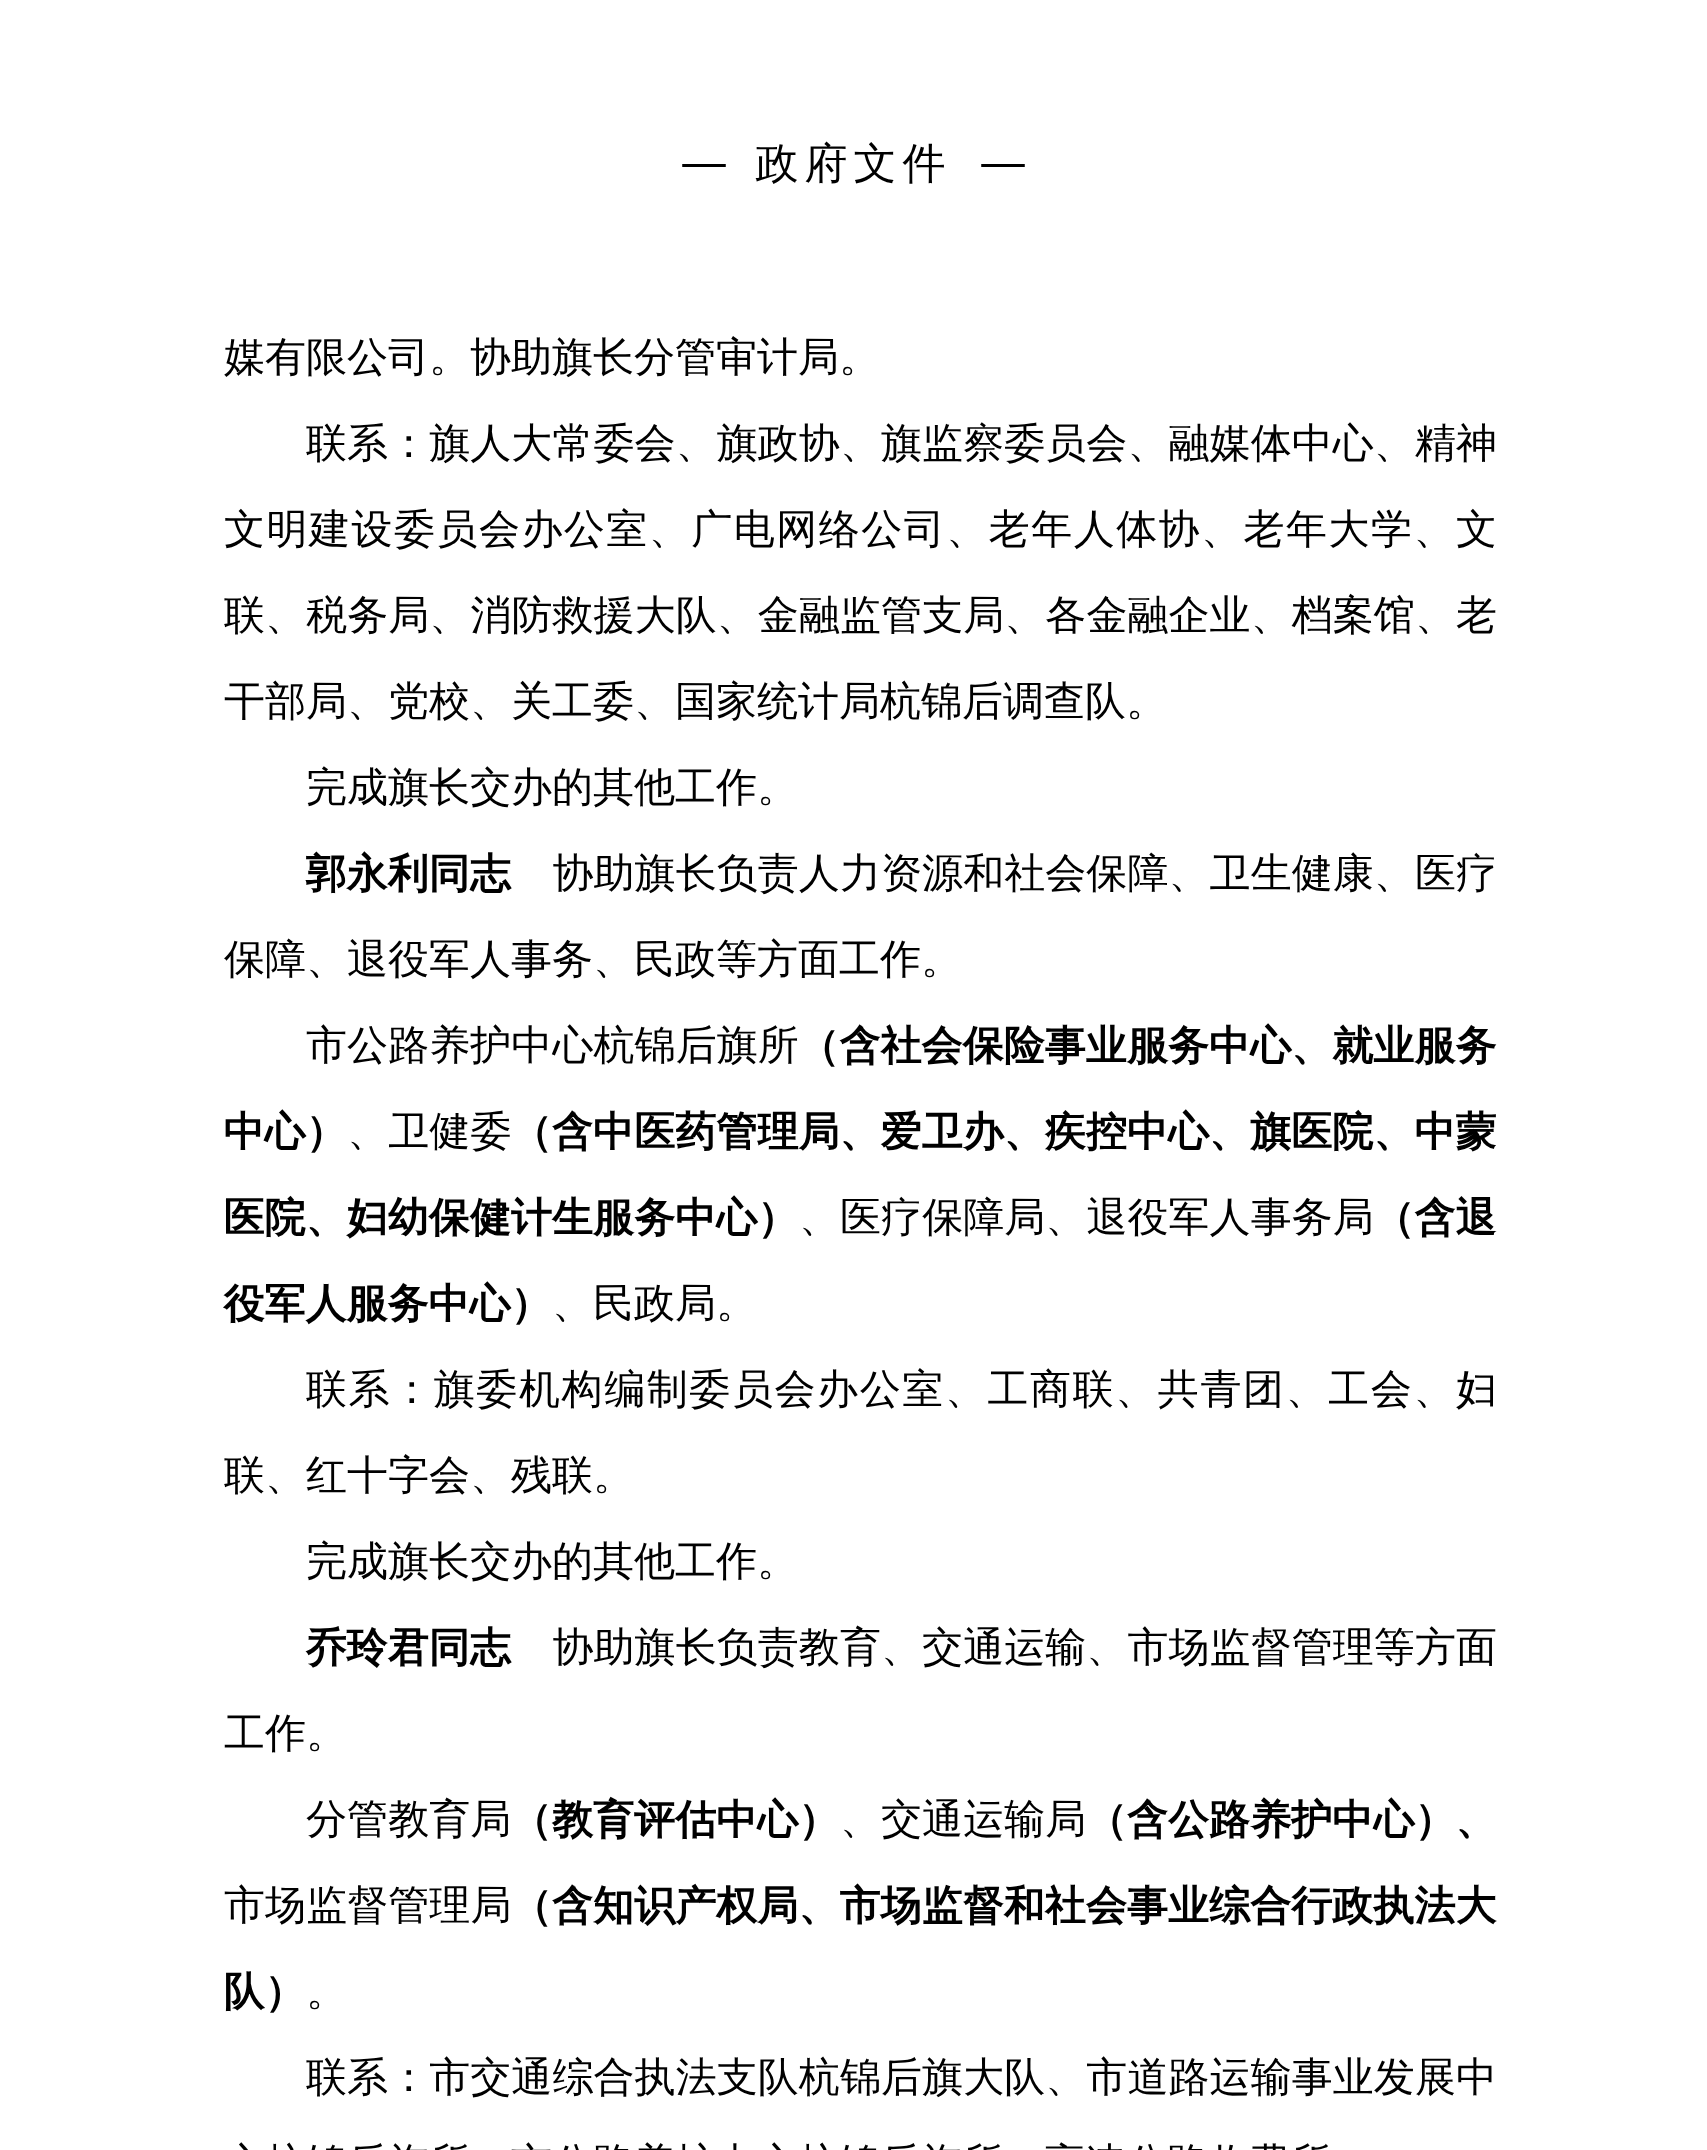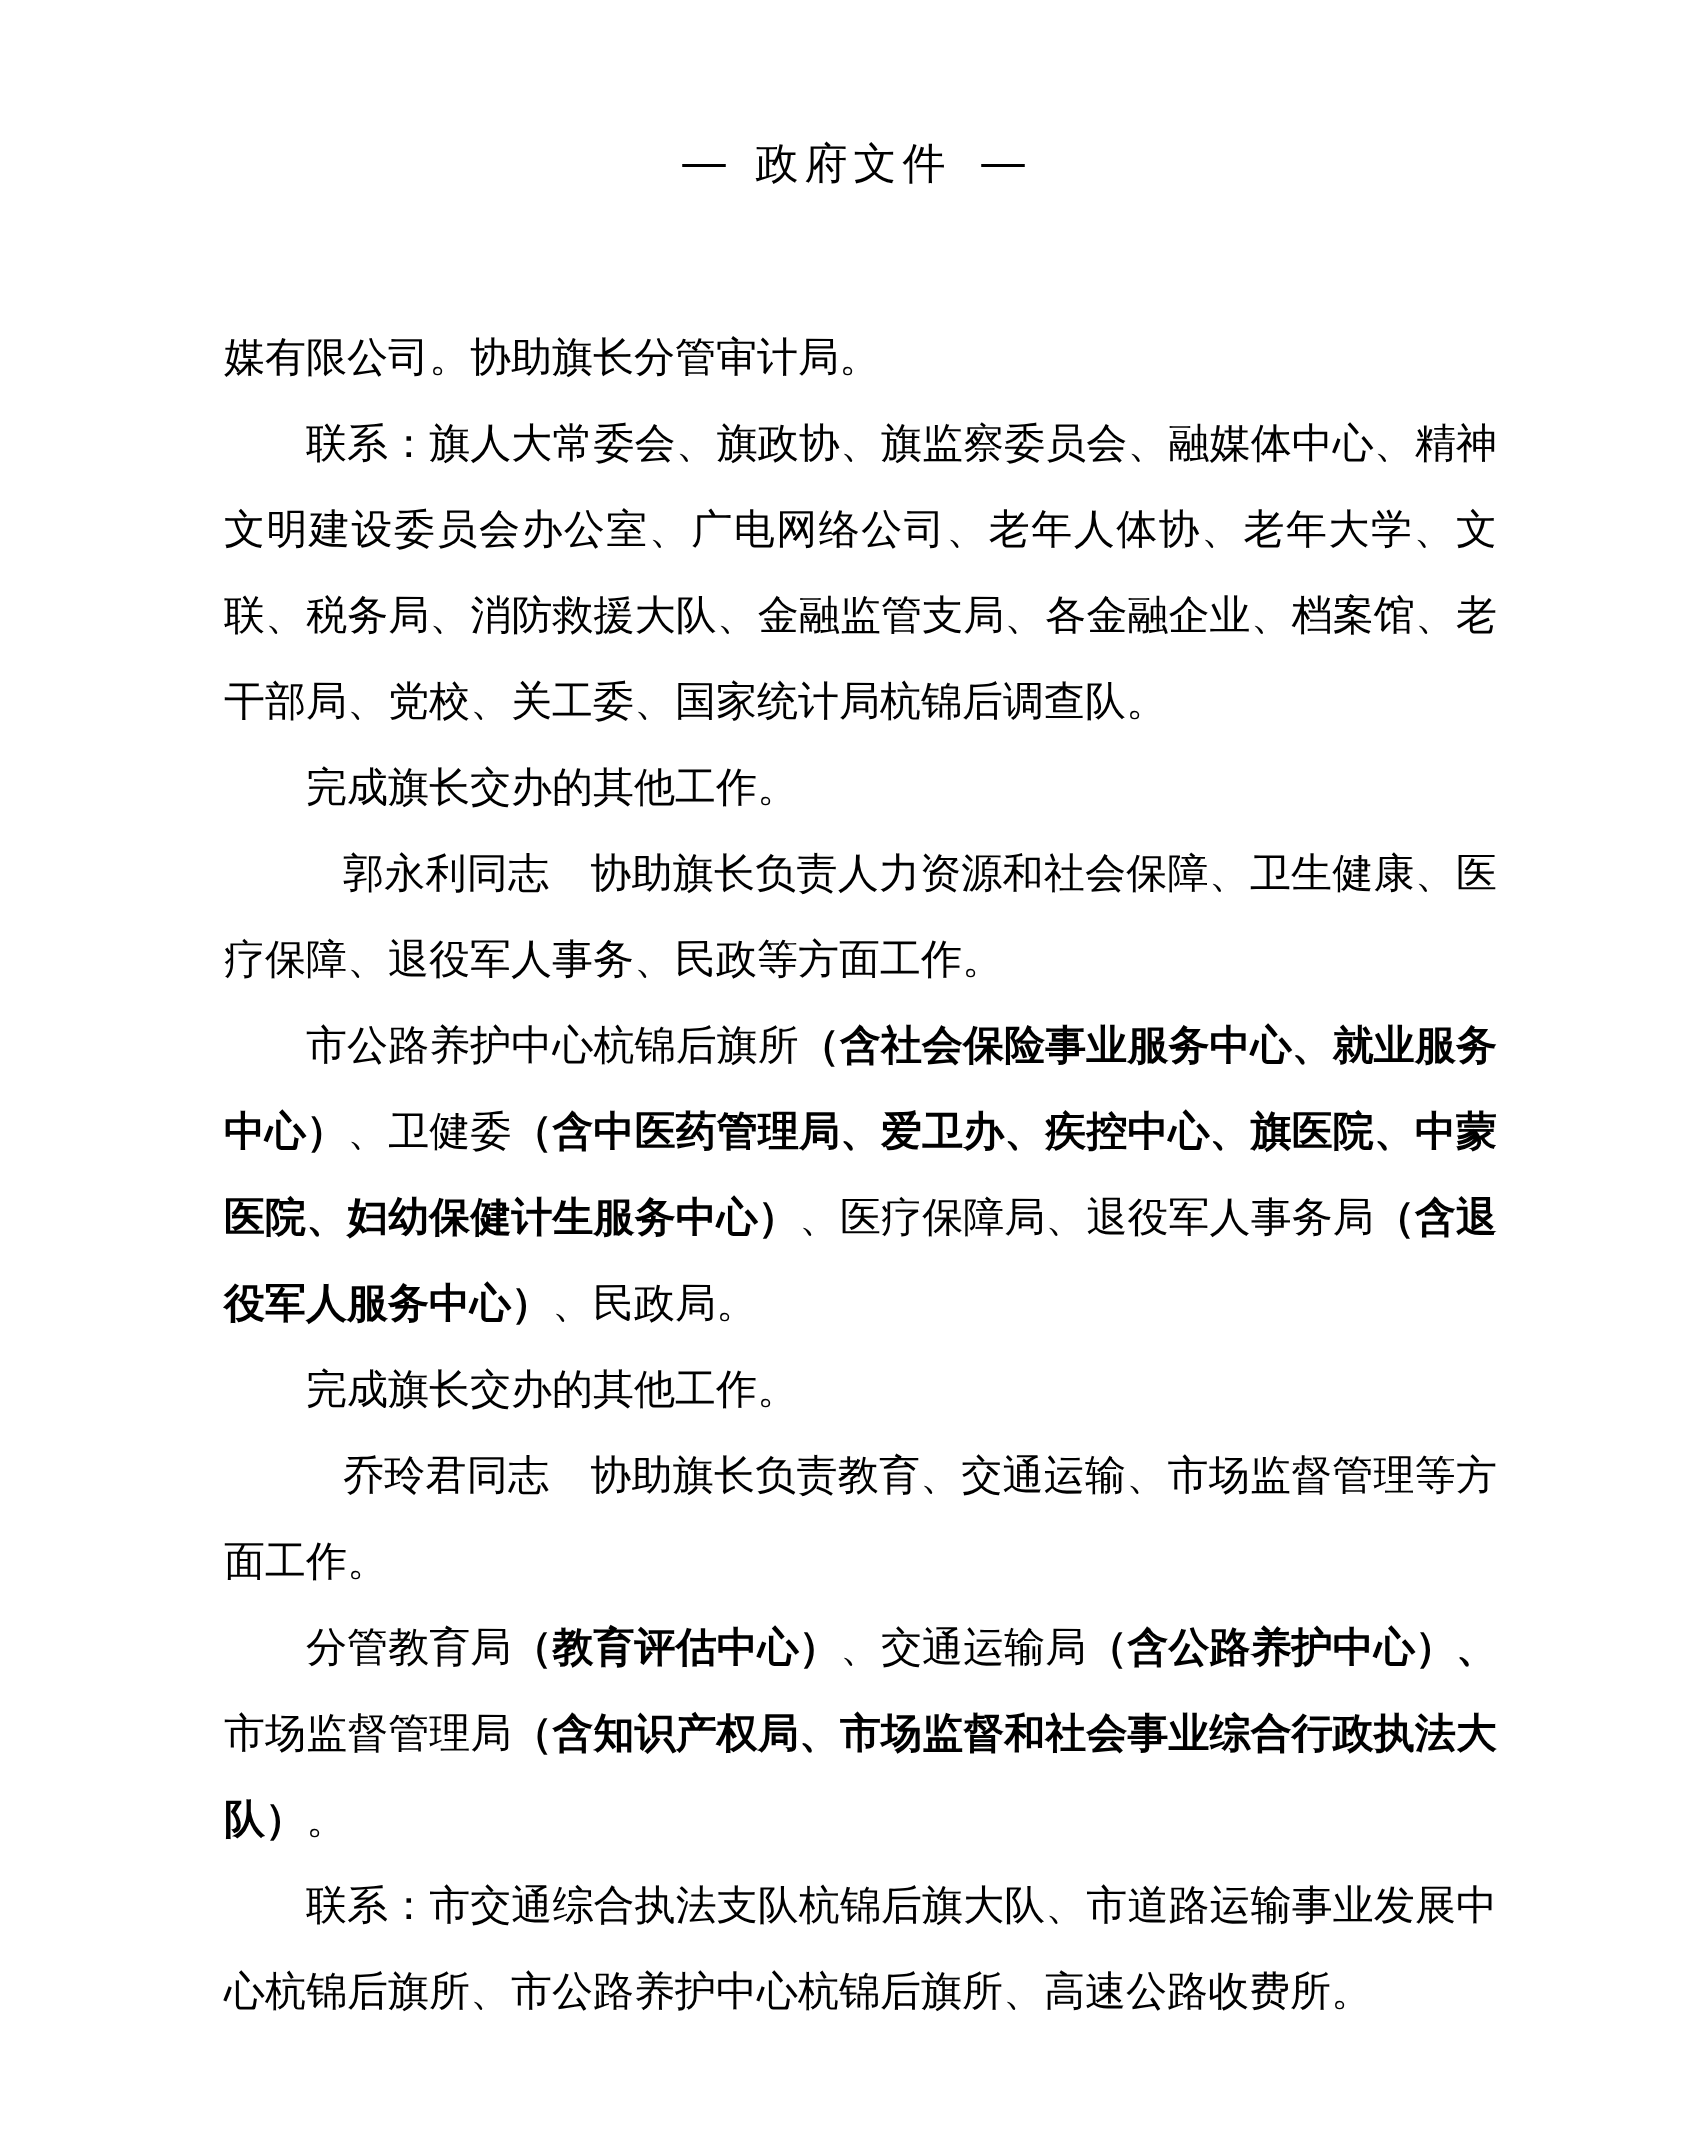--- a/index.html
+++ b/index.html
@@ -52,40 +52,40 @@
   .para {
     margin: 0;
   }
   .para.indent {
     text-indent: 2em;
   }
   .seg-bold {
     font-weight: 700;
   }
   .person-name {
-    font-weight: 400;
+    font-weight: 700;
     font-family: "Liberation Sans", "DejaVu Sans", sans-serif;
-    margin-left: 37px;
   }
 </style>
 </head>
 <body>
 
 <div class="page">
 
   <div class="doc-header">
     <span class="dash">—</span><span class="title">政府文件</span><span class="dash">—</span>
   </div>
 
   <div class="doc-body">
       <p class="para"><span>媒有限公司。协助旗长分管审计局。</span></p>
       <p class="para indent"><span>联系：旗人大常委会、旗政协、旗监察委员会、融媒体中心、精神文明建设委员会办公室、广电网络公司、老年人体协、老年大学、文联、税务局、消防救援大队、金融监管支局、各金融企业、档案馆、老干部局、党校、关工委、国家统计局杭锦后调查队。</span></p>
       <p class="para indent"><span>完成旗长交办的其他工作。</span></p>
       <p class="para indent"><span class="person-name">郭永利同志</span><span>　协助旗长负责人力资源和社会保障、卫生健康、医疗保障、退役军人事务、民政等方面工作。</span></p>
       <p class="para indent"><span>市公路养护中心杭锦后旗所</span><span class="seg-bold">（含社会保险事业服务中心、就业服务中心）</span><span>、卫健委</span><span class="seg-bold">（含中医药管理局、爱卫办、疾控中心、旗医院、中蒙医院、妇幼保健计生服务中心）</span><span>、医疗保障局、退役军人事务局</span><span class="seg-bold">（含退役军人服务中心）</span><span>、民政局。</span></p>
+      <p class="para indent"><span>联系：旗委机构编制委员会办公室、工商联、共青团、工会、妇联、红十字会、残联。</span></p>
       <p class="para indent"><span>完成旗长交办的其他工作。</span></p>
       <p class="para indent"><span class="person-name">乔玲君同志</span><span>　协助旗长负责教育、交通运输、市场监督管理等方面工作。</span></p>
       <p class="para indent"><span>分管教育局</span><span class="seg-bold">（教育评估中心）</span><span>、交通运输局</span><span class="seg-bold">（含公路养护中心）、</span><span>市场监督管理局</span><span class="seg-bold">（含知识产权局、市场监督和社会事业综合行政执法大队）</span><span>。</span></p>
       <p class="para indent"><span>联系：市交通综合执法支队杭锦后旗大队、市道路运输事业发展中心杭锦后旗所、市公路养护中心杭锦后旗所、高速公路收费所。</span></p>
     </div>
 
 </div>
 
 
 </body></html>

